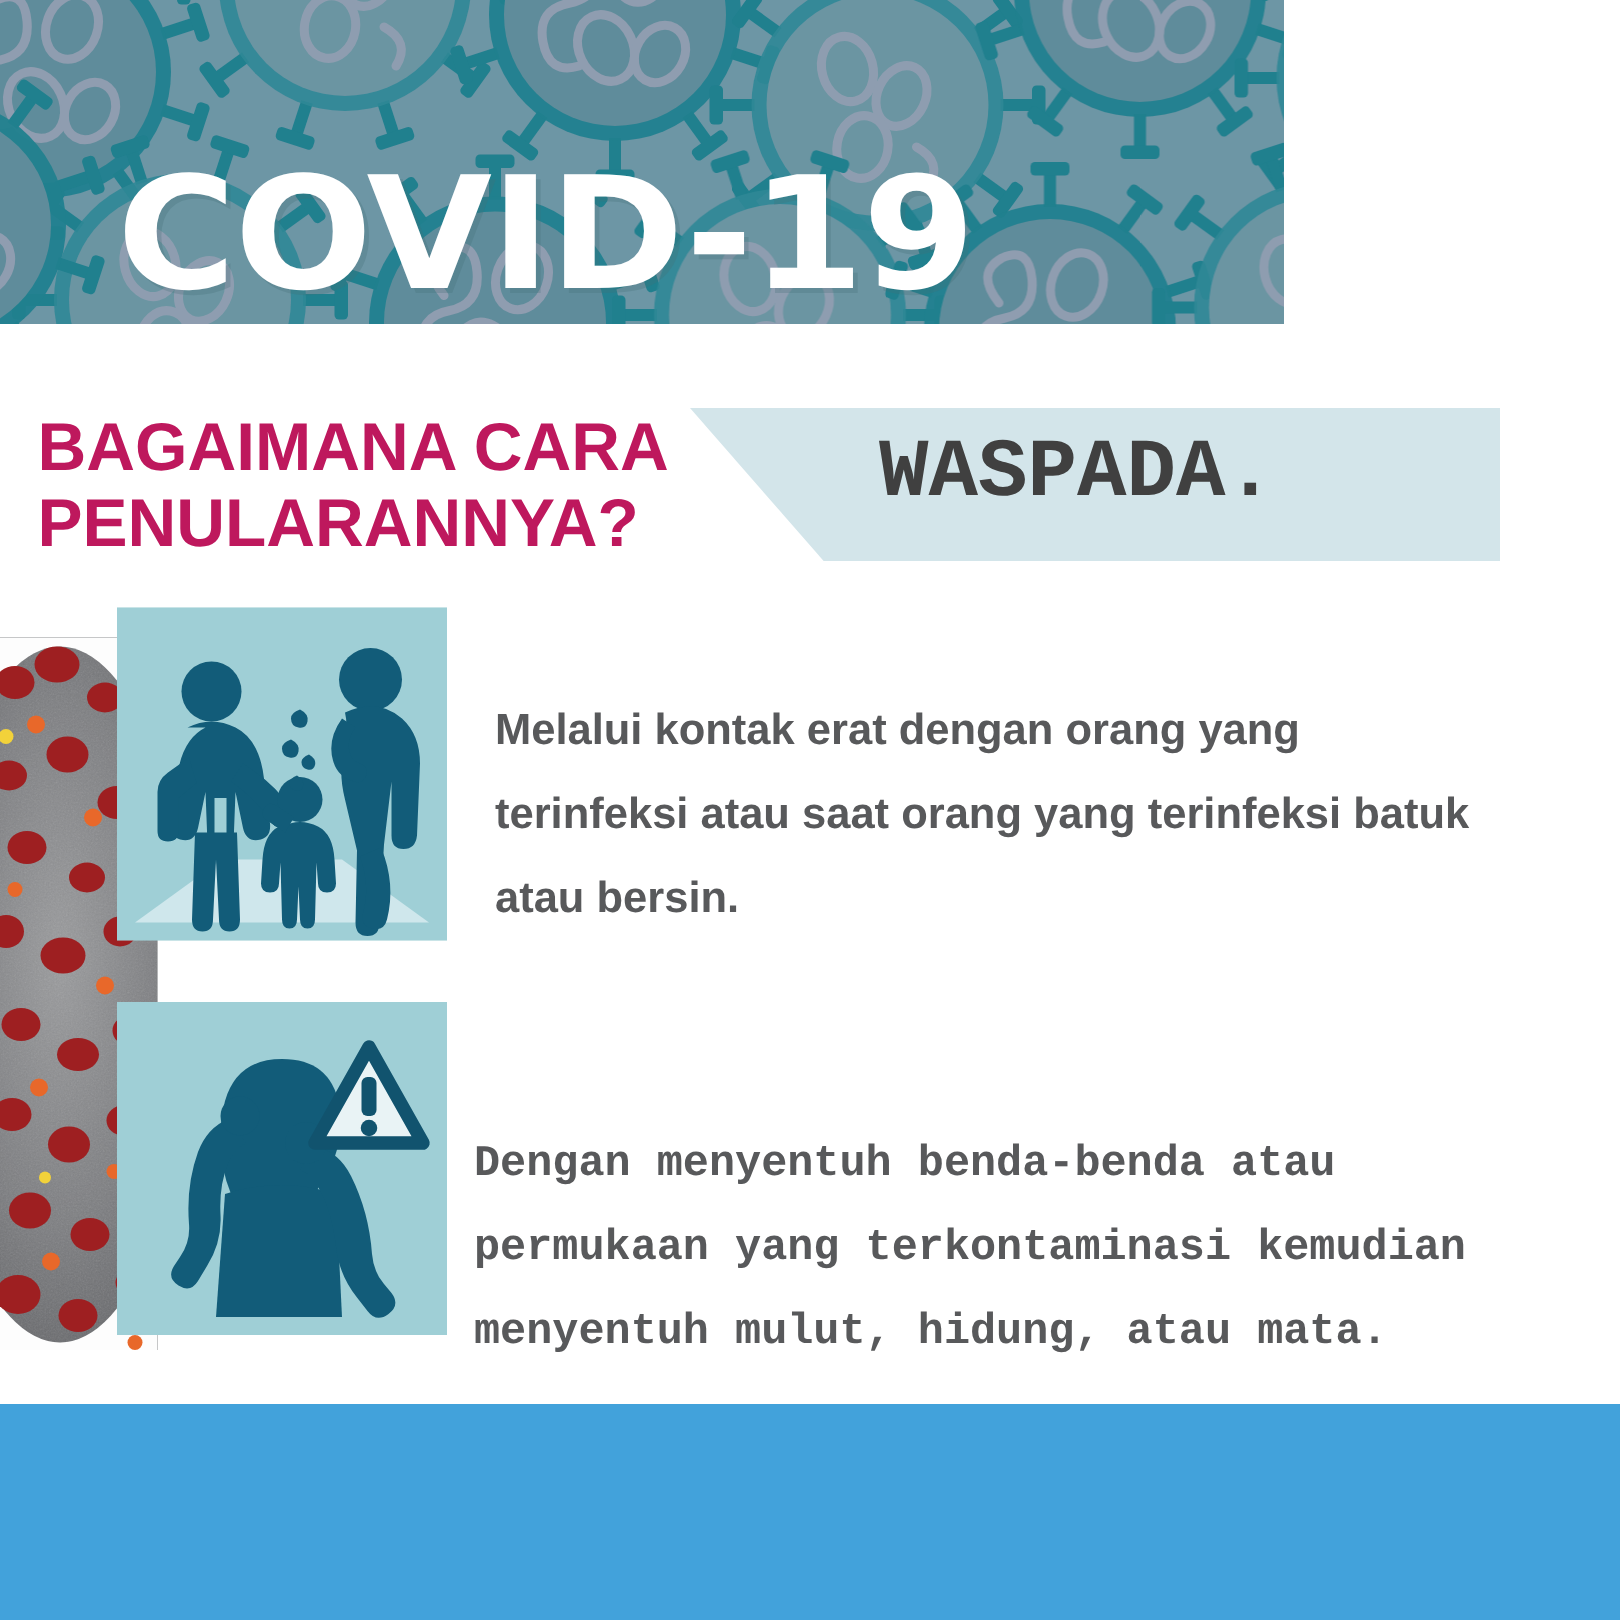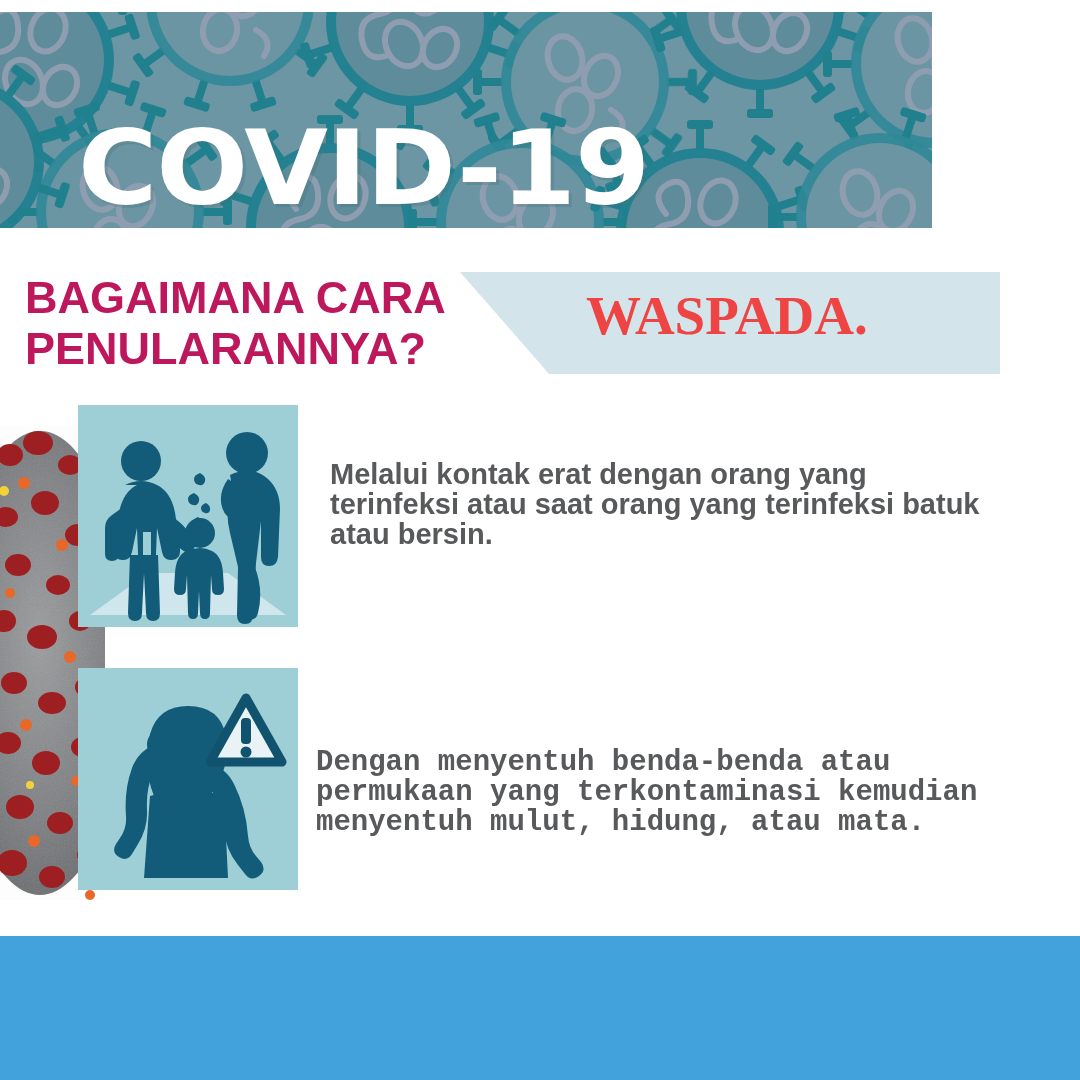--- a/index.html
+++ b/index.html
@@ -6,21 +6,21 @@
   body{
     width:1080px;height:1080px;
     background:#ffffff;
     font-family:"Liberation Sans",sans-serif;
     overflow:hidden;
     position:relative;
   }
   #poster{position:relative;width:1080px;height:1080px;overflow:hidden;background:#fff;}
 
   
-  .header{position:absolute;left:0;top:12px;width:932px;height:216px;background:#6d96a5;overflow:hidden;}
+  .header{position:absolute;left:0;top:0;width:856px;height:216px;background:#6d96a5;overflow:hidden;}
   .header .pattern{position:absolute;left:0;top:0;width:1080px;height:216px;}
   .header .title{
     position:absolute;left:78px;top:104px;
     font-size:104px;line-height:104px;
     font-weight:bold;color:#ffffff;
     letter-spacing:-1px;
     font-family:"DejaVu Sans",sans-serif;
     transform:scaleX(1.04);transform-origin:left top;
     text-shadow:3px 3px 0 rgba(70,110,120,0.28);
     white-space:nowrap;
@@ -34,43 +34,43 @@
     letter-spacing:0px;
     font-family:"Liberation Sans",sans-serif;
   }
   .banner{
     position:absolute;left:460px;top:272px;width:540px;height:102px;
     background:#d3e5ea;
     clip-path:polygon(0 0,100% 0,100% 100%,16.5% 100%);
   }
   .banner-text{
     position:absolute;left:586px;top:285px;
-    color:#ef4444;font-weight:bold;
+    color:#404040;font-weight:bold;
     font-size:55px;line-height:62px;
-    font-family:Liberation Serif, serif;
+    font-family:Liberation Mono, monospace;
     white-space:nowrap;
   }
 
   
   .virusphoto{
     position:absolute;left:0;top:425px;width:105px;height:475px;
     overflow:hidden;
     background:#7f8084;
   }
   .virusphoto .grain{position:absolute;inset:0;}
 
   
   .iconbox{position:absolute;background:#9fcfd6;overflow:hidden;}
   .iconbox.one{left:78px;top:405px;width:220px;height:222px;}
   .iconbox.two{left:78px;top:668px;width:220px;height:222px;}
 
   
   .para{
     position:absolute;color:#58595b;font-weight:bold;
-    font-size:29px;line-height:30px;
+    font-size:29px;line-height:56px;
     font-family:"Liberation Sans",sans-serif;
   }
   .para.p1{left:330px;top:459px;width:660px;}
   .para.p2{left:316px;top:748px;width:680px;font-family:Liberation Mono, monospace;}
 
   
   .footer{position:absolute;left:0;top:936px;width:1080px;height:144px;background:#42a2db;}
 </style>
 </head>
 <body>

